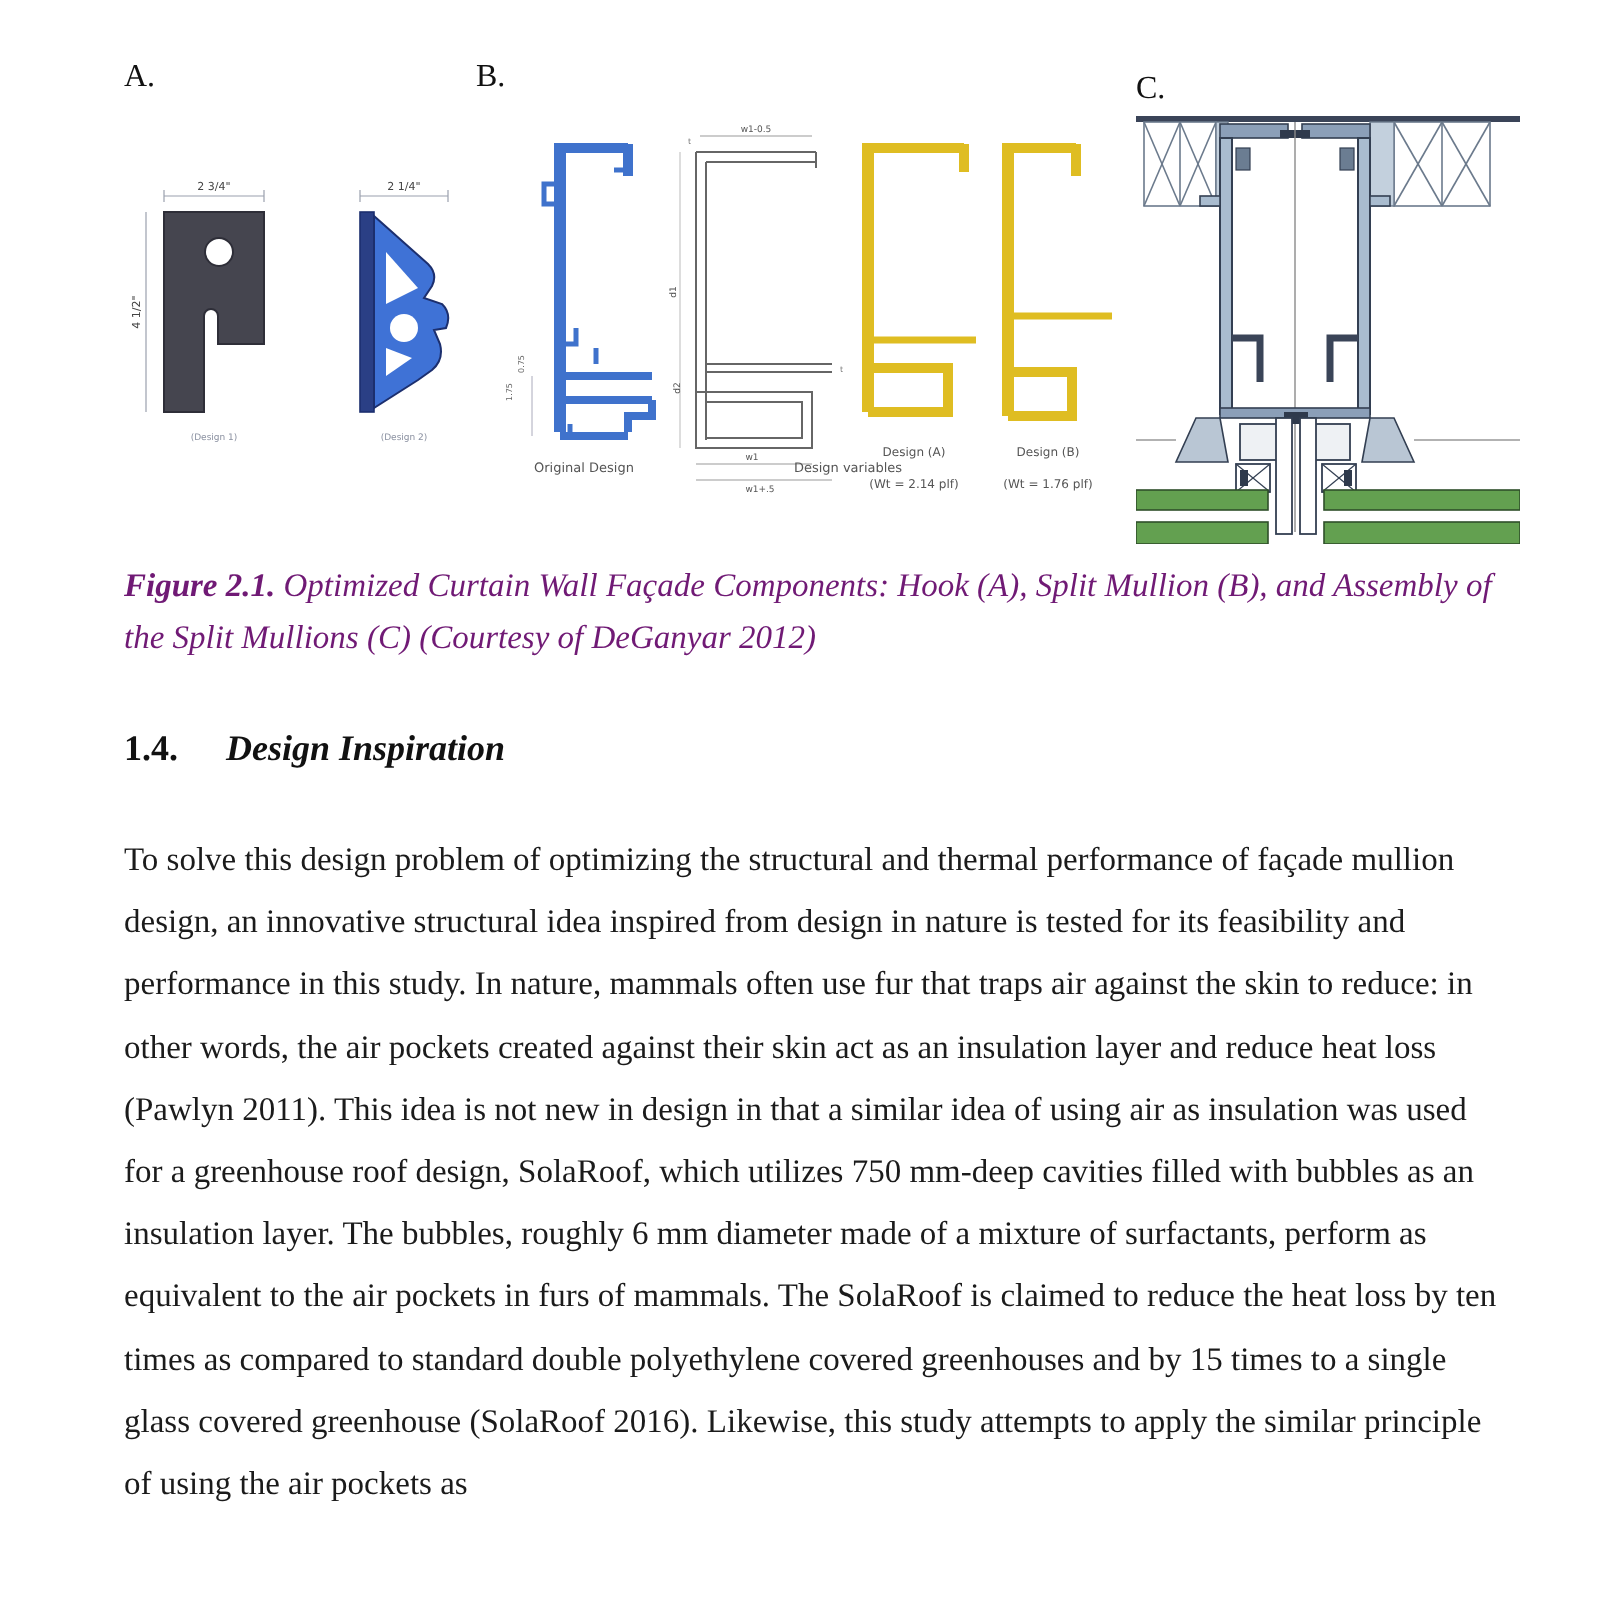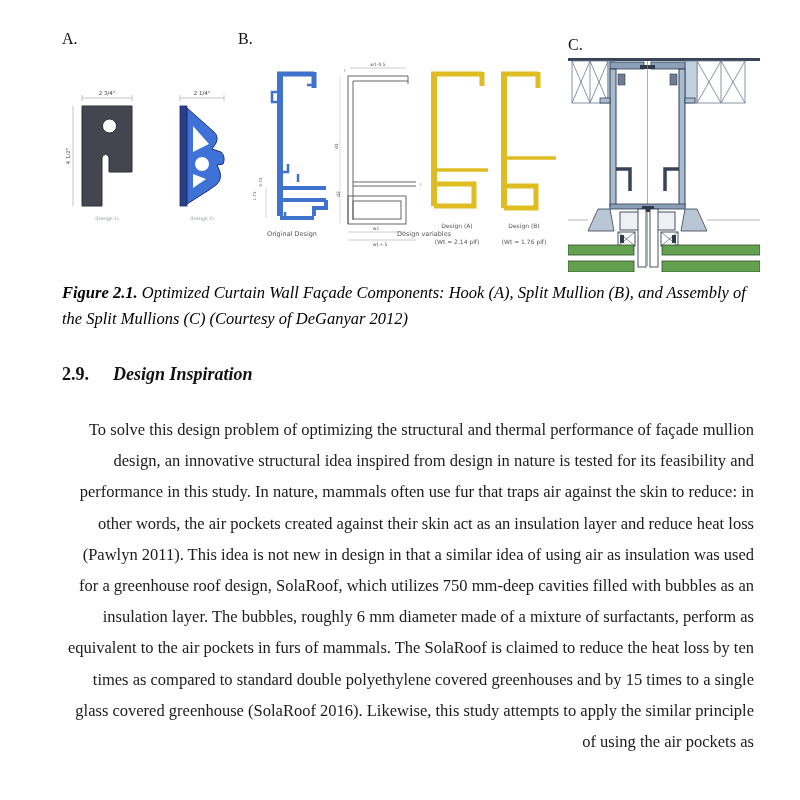--- a/index.html
+++ b/index.html
@@ -1,26 +1,26 @@
 <!DOCTYPE html>
 <html><head>
 <meta charset="utf-8">
 <style>
   html,body{margin:0;padding:0;}
   .page{position:relative;width:800px;height:800px;background:#ffffff;overflow:hidden;
         font-family:"Liberation Serif", serif;color:#1b1b1b;}
   .panel-label{position:absolute;font-size:16px;color:#111;}
   .fig-svg{position:absolute;}
   .caption{position:absolute;left:62px;top:280px;width:684px;font-size:16.5px;
-           line-height:25.5px;font-style:italic;color:#000000;}
+           line-height:25.5px;font-style:italic;color:#701a75;}
   .caption .lead{font-weight:bold;}
   .heading{position:absolute;left:62px;top:364px;font-size:18px;font-weight:bold;color:#111;}
   .heading .title{margin-left:24px;font-style:italic;}
   .body-text{position:absolute;left:62px;top:414px;width:692px;font-size:16.5px;
-             line-height:31.2px;color:#1b1b1b;text-align:right;}
+             line-height:31.2px;color:#1b1b1b;text-align:left;}
   svg text{font-family:"DejaVu Sans", sans-serif;}
 </style>
 </head>
 <body>
 
 <div class="page">
 
   <div class="panel-label" style="left:62px;top:30px;">A.</div>
   <div class="panel-label" style="left:238px;top:30px;">B.</div>
   <div class="panel-label" style="left:568px;top:36px;">C.</div>
@@ -183,18 +183,18 @@
 
     <rect x="0" y="191" width="66" height="10" fill="#63a050" stroke="#2f4f2a" stroke-width="0.8"></rect>
     <rect x="94" y="191" width="98" height="10" fill="#63a050" stroke="#2f4f2a" stroke-width="0.8"></rect>
     <rect x="0" y="207" width="66" height="11" fill="#63a050" stroke="#2f4f2a" stroke-width="0.8"></rect>
     <rect x="94" y="207" width="98" height="11" fill="#63a050" stroke="#2f4f2a" stroke-width="0.8"></rect>
   </svg>
 
   <div class="caption"><span class="lead">Figure 2.1.</span><span> Optimized Curtain Wall Façade Components: Hook (A), Split Mullion (B), and Assembly of the Split Mullions (C) (Courtesy of DeGanyar 2012)</span></div>
 
   <div class="heading">
-    <span>2.9.</span><span class="title">Design Inspiration</span>
+    <span>1.4.</span><span class="title">Design Inspiration</span>
   </div>
 
   <div class="body-text">To solve this design problem of optimizing the structural and thermal performance of façade mullion design, an innovative structural idea inspired from design in nature is tested for its feasibility and performance in this study. In nature, mammals often use fur that traps air against the skin to reduce: in other words, the air pockets created against their skin act as an insulation layer and reduce heat loss (Pawlyn 2011). This idea is not new in design in that a similar idea of using air as insulation was used for a greenhouse roof design, SolaRoof, which utilizes 750 mm-deep cavities filled with bubbles as an insulation layer. The bubbles, roughly 6 mm diameter made of a mixture of surfactants, perform as equivalent to the air pockets in furs of mammals. The SolaRoof is claimed to reduce the heat loss by ten times as compared to standard double polyethylene covered greenhouses and by 15 times to a single glass covered greenhouse (SolaRoof 2016). Likewise, this study attempts to apply the similar principle of using the air pockets as</div>
 
 </div>
 
 </body></html>

